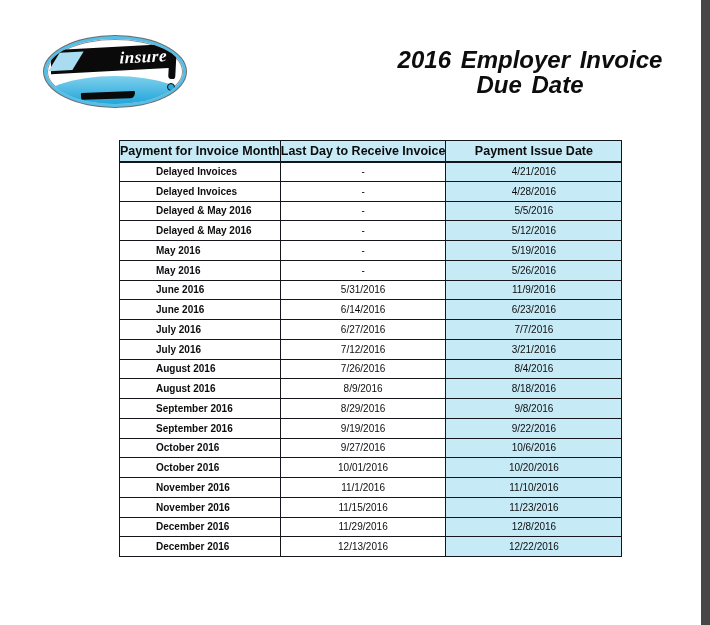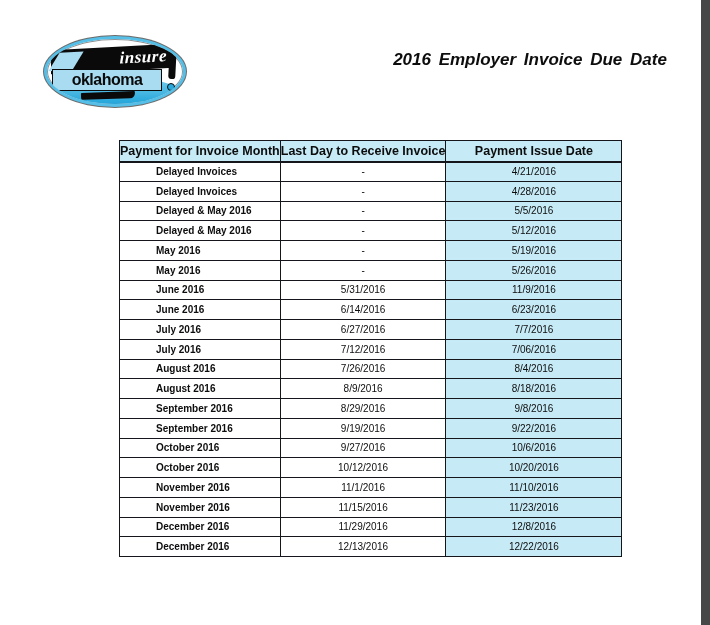--- a/index.html
+++ b/index.html
@@ -86,21 +86,21 @@
     background:var(--logo-mid);
     border:1.5px solid #0a0a0a; border-radius:50%;
     z-index:4;
   }
 
   
   .title {
     position:absolute; left:376px; top:47px; width:308px;
     text-align:center;
     font-weight:bold; font-style:italic;
-    font-size:17px; line-height:25px;
+    font-size:24px; line-height:25px;
     word-spacing:3px;
     color:var(--text-col);
   }
 
   
   table.schedule {
     position:absolute; left:119px; top:140px;
     border-collapse:collapse;
     table-layout:fixed;
   }
@@ -142,23 +142,20 @@
 <body>
 
 <div class="page">
 
   <div class="logo">
     <div class="logo-oval">
       <div class="logo-swoosh"></div>
       <div class="logo-band">
         <span class="logo-wedge"></span>
         <span class="logo-insure">insure</span>
-      </div>
-      <div class="logo-okbox">
-        <span>oklahoma</span>
       </div>
       <div class="logo-state"></div>
       <div class="logo-excl-bar"></div>
       <div class="logo-excl-dot"></div>
     </div>
   </div>
 
   <div class="title">
     <div class="title-line">2016 Employer Invoice Due Date</div>
   </div>
@@ -213,21 +210,21 @@
           <td class="col-issue">6/23/2016</td>
         </tr>
         <tr>
           <td class="col-month">July 2016</td>
           <td class="col-lastday">6/27/2016</td>
           <td class="col-issue">7/7/2016</td>
         </tr>
         <tr>
           <td class="col-month">July 2016</td>
           <td class="col-lastday">7/12/2016</td>
-          <td class="col-issue">7/06/2016</td>
+          <td class="col-issue">3/21/2016</td>
         </tr>
         <tr>
           <td class="col-month">August 2016</td>
           <td class="col-lastday">7/26/2016</td>
           <td class="col-issue">8/4/2016</td>
         </tr>
         <tr>
           <td class="col-month">August 2016</td>
           <td class="col-lastday">8/9/2016</td>
           <td class="col-issue">8/18/2016</td>
@@ -242,21 +239,21 @@
           <td class="col-lastday">9/19/2016</td>
           <td class="col-issue">9/22/2016</td>
         </tr>
         <tr>
           <td class="col-month">October 2016</td>
           <td class="col-lastday">9/27/2016</td>
           <td class="col-issue">10/6/2016</td>
         </tr>
         <tr>
           <td class="col-month">October 2016</td>
-          <td class="col-lastday">10/12/2016</td>
+          <td class="col-lastday">10/01/2016</td>
           <td class="col-issue">10/20/2016</td>
         </tr>
         <tr>
           <td class="col-month">November 2016</td>
           <td class="col-lastday">11/1/2016</td>
           <td class="col-issue">11/10/2016</td>
         </tr>
         <tr>
           <td class="col-month">November 2016</td>
           <td class="col-lastday">11/15/2016</td>

